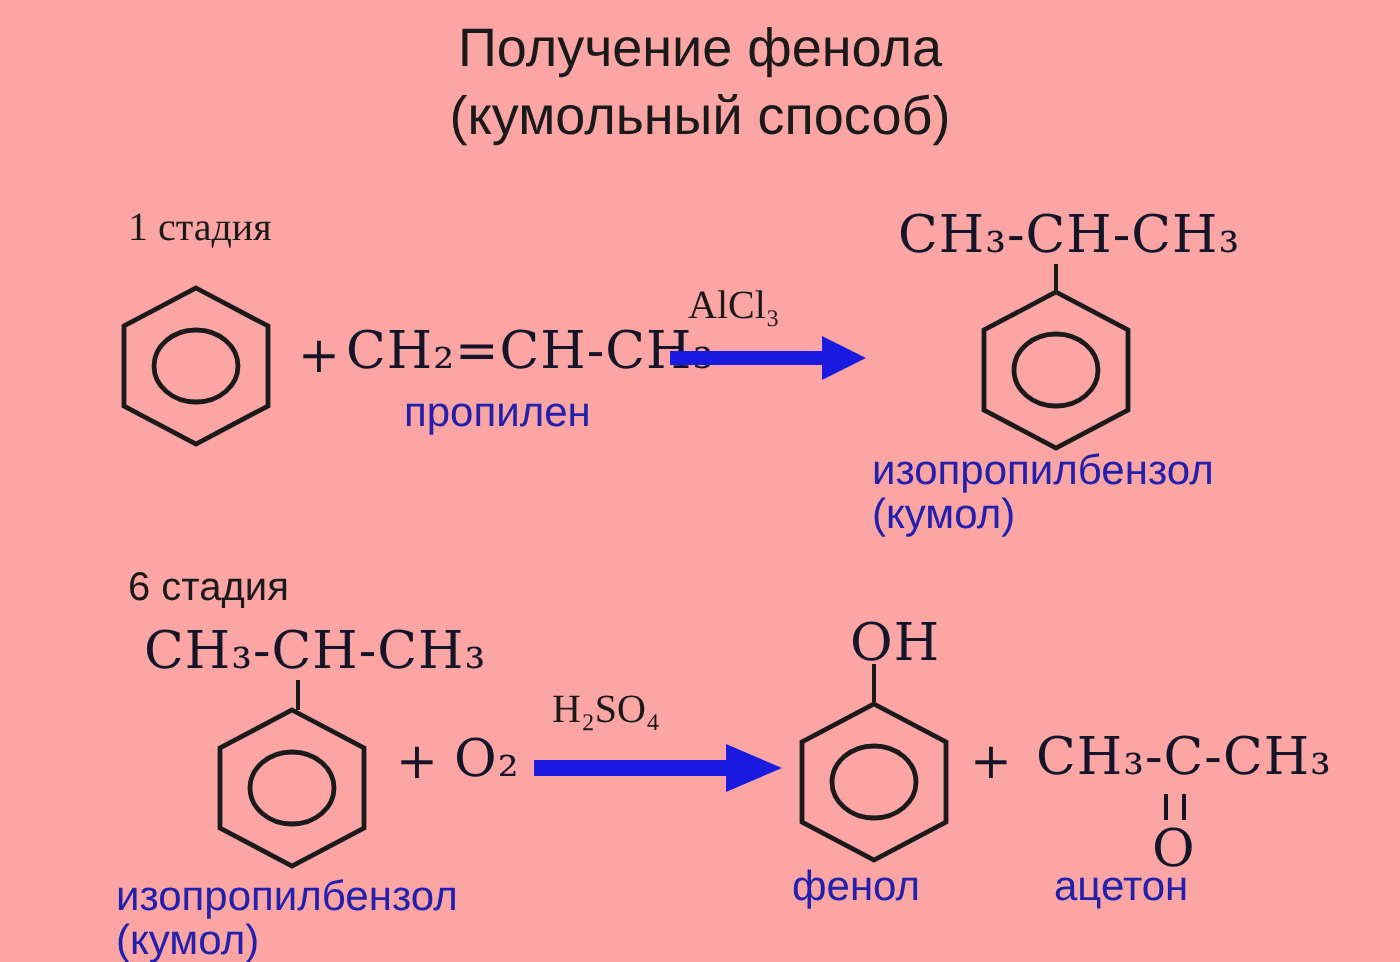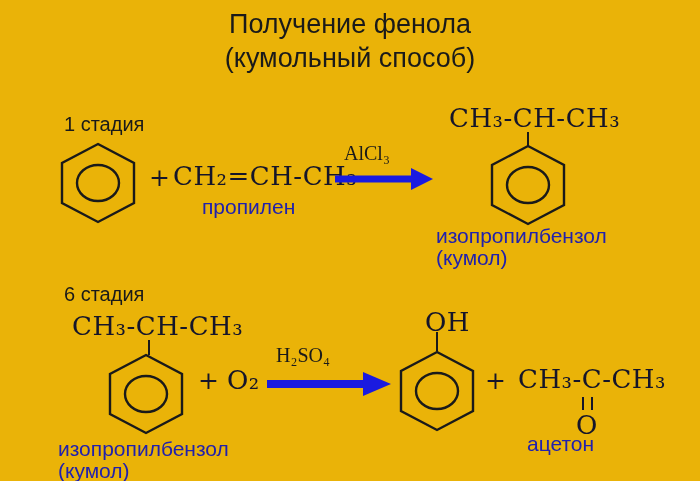--- a/index.html
+++ b/index.html
@@ -1,19 +1,19 @@
 <!DOCTYPE html>
 <html><head>
 <meta charset="utf-8">
 <style>
   html,body{margin:0;padding:0;}
   .canvas{
     position:relative;
     width:700px;height:481px;
-    background:#eab308;
+    background:#fca5a5;
     overflow:hidden;
     font-family:"Liberation Sans", sans-serif;
   }
   .abs{position:absolute;}
   .title{
     left:0;top:8px;width:700px;
     text-align:center;
     font-size:27px;font-weight:400;
     color:#1a1a1a;line-height:1.2;
   }
@@ -50,21 +50,21 @@
   svg{display:block;}
 </style>
 </head>
 <body>
 
 <div class="canvas">
 
   <div class="abs title">Получение фенола</div>
   <div class="abs title title2">(кумольный способ)</div>
 
-  <div class="abs heading" style="left:64px;top:114px;">1 стадия</div>
+  <div class="abs heading" style="left:64px;top:104px;font-family:Liberation Serif, serif;">1 стадия</div>
 
   <svg class="abs" style="left:59px;top:142px;" width="78" height="82" viewBox="0 0 78 82">
     <polygon points="39,2 75,21 75,61 39,80 3,61 3,21" fill="none" stroke="#1a1a1a" stroke-width="2.4"></polygon>
     <ellipse cx="39" cy="41" rx="21" ry="18" fill="none" stroke="#1a1a1a" stroke-width="2.4"></ellipse>
   </svg>
 
   <div class="abs plus" style="left:149px;top:165px;">+</div>
   <div class="abs formula" style="left:173px;top:163px;">CH₂=CH-CH₃</div>
   <div class="abs blue-label" style="left:190px;top:196px;margin-left:12px;">пропилен</div>
 
@@ -102,20 +102,21 @@
     <rect x="0" y="8" width="98" height="8" fill="#1a1ae0"></rect>
     <polygon points="96,0 124,12 96,24" fill="#1a1ae0"></polygon>
   </svg>
 
   <div class="abs formula" style="left:425px;top:309px;">OH</div>
   <div class="abs bond" style="left:436px;top:332px;height:19px;"></div>
   <svg class="abs" style="left:398px;top:350px;" width="78" height="82" viewBox="0 0 78 82">
     <polygon points="39,2 75,21 75,61 39,80 3,61 3,21" fill="none" stroke="#1a1a1a" stroke-width="2.4"></polygon>
     <ellipse cx="39" cy="41" rx="21" ry="18" fill="none" stroke="#1a1a1a" stroke-width="2.4"></ellipse>
   </svg>
+  <div class="abs blue-label centered" style="left:396px;top:433px;width:84px;">фенол</div>
 
   <div class="abs plus" style="left:485px;top:368px;">+</div>
   <div class="abs formula" style="left:518px;top:366px;">CH₃-C-CH₃</div>
   <div class="abs dbond" style="left:582px;top:397px;"></div>
   <div class="abs formula" style="left:576px;top:412px;">O</div>
   <div class="abs blue-label" style="left:527px;top:433px;">ацетон</div>
 
 </div>
 
 </body></html>

